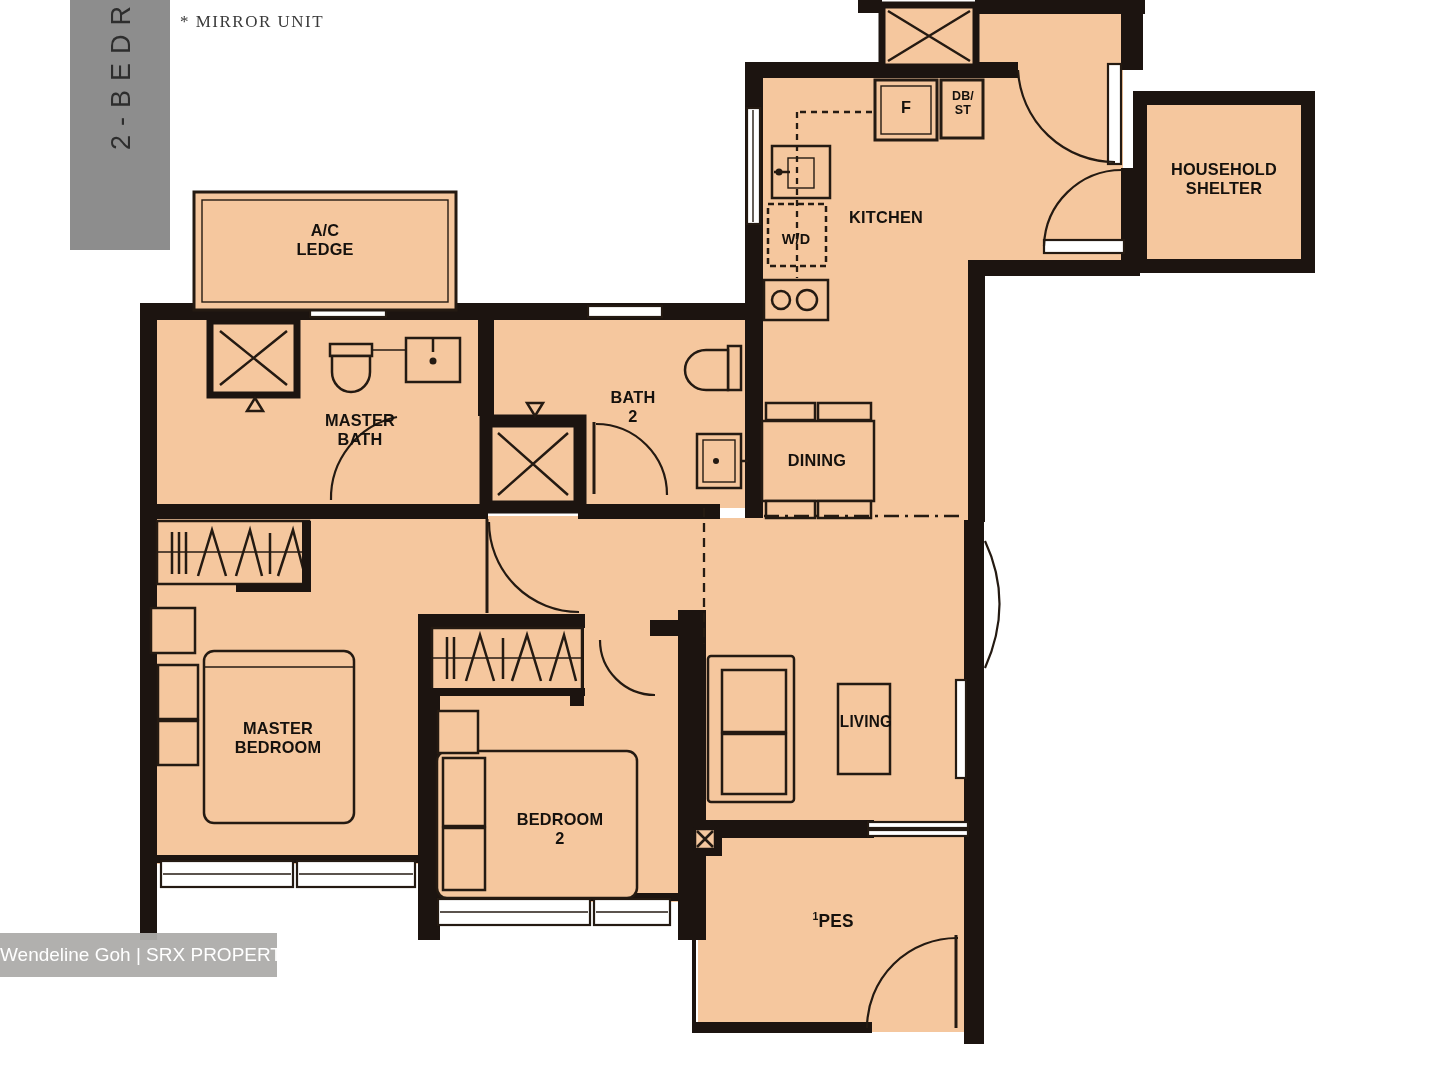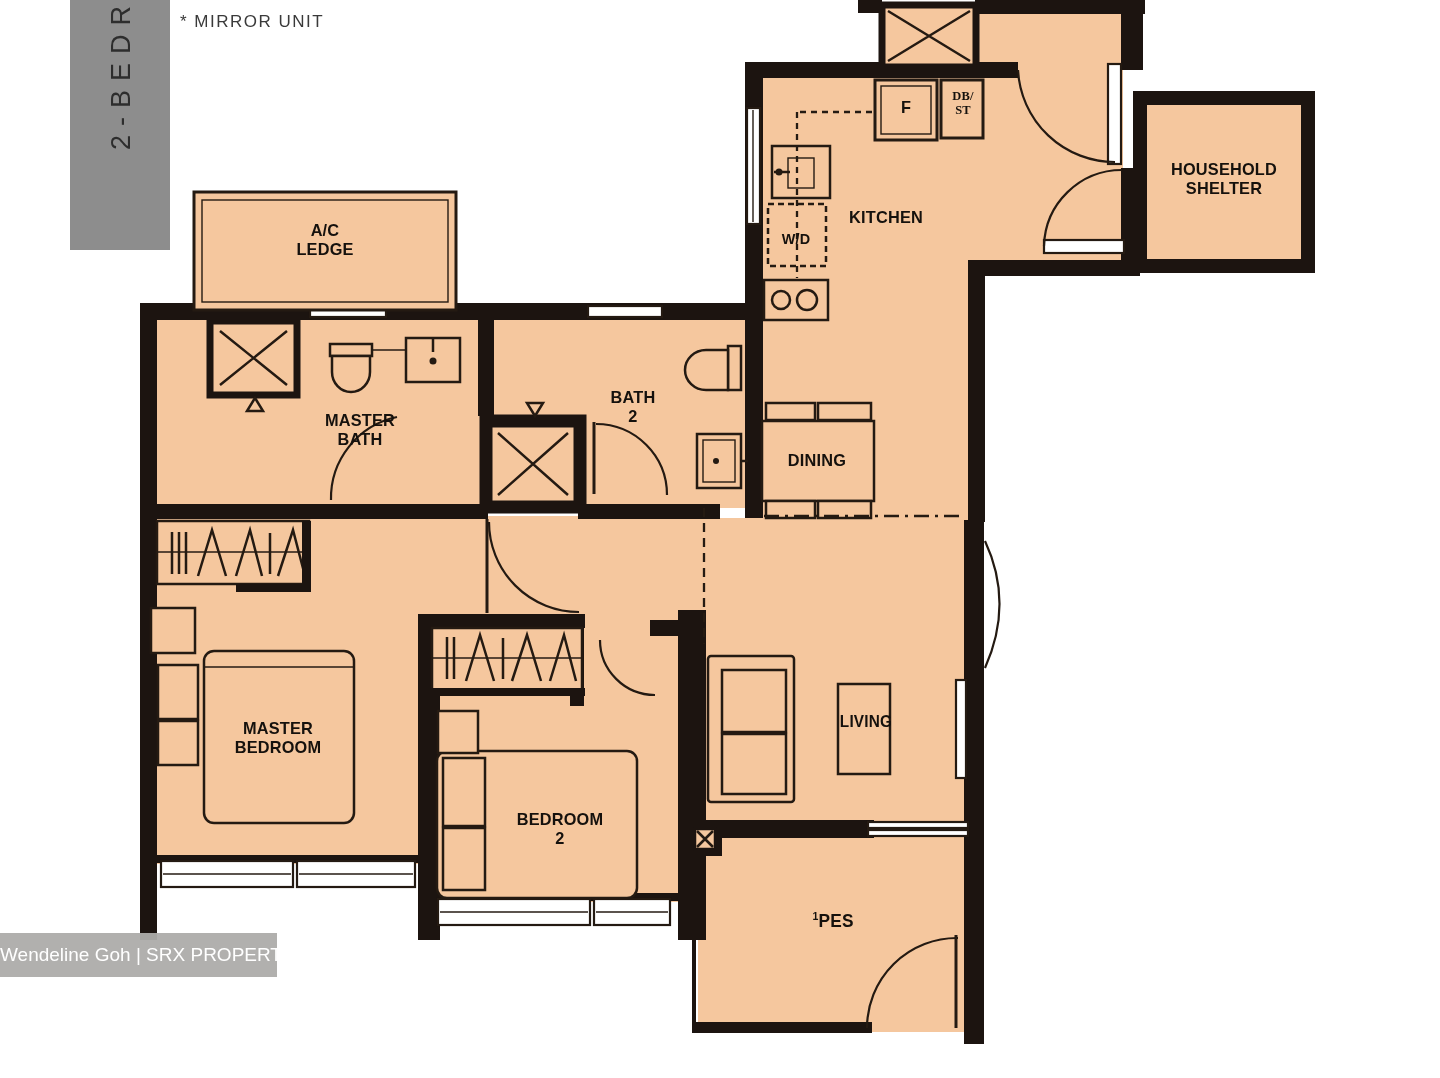--- a/index.html
+++ b/index.html
@@ -14,29 +14,29 @@
   .thin{fill:none;stroke:#241a12;stroke-width:1.4;}
   .win{fill:#ffffff;stroke:#241a12;stroke-width:2.2;}
   .door{fill:none;stroke:#241a12;stroke-width:2.2;}
   .leaf{fill:none;stroke:#241a12;stroke-width:3;}
   .dash{fill:none;stroke:#241a12;stroke-width:2.3;}
   
   .lbl{position:absolute;transform:translate(-50%,-50%) scaleX(.96);color:#15110d;
        font-weight:700;font-size:17px;line-height:1.12;text-align:center;
        letter-spacing:.2px;white-space:nowrap;}
   .lbl.small{font-size:15px;}
-  .lbl.tiny{font-size:13px;line-height:1.05;font-family:Liberation Serif, serif;}
+  .lbl.tiny{font-size:13px;line-height:1.05;}
   .lbl sup{font-size:11px;}
   
   #v-tab{position:absolute;left:70px;top:0;width:100px;height:250px;background:#8d8d8d;overflow:hidden;}
   #v-tab span{position:absolute;left:36px;top:150px;transform-origin:0 0;transform:rotate(-90deg);
        font-size:27px;letter-spacing:9px;color:#2d2d2d;white-space:nowrap;font-weight:400;}
   
   #mirror-note{position:absolute;left:180px;top:12px;font-size:17px;color:#3a3a3a;
-       letter-spacing:1.5px;font-weight:400;}
+       letter-spacing:1.5px;font-weight:400;font-family:Liberation Serif, serif;}
   
   #watermark{position:absolute;left:0;top:933px;width:277px;height:44px;background:rgba(173,172,170,.95);
        color:#ffffff;font-size:19px;line-height:44px;padding-left:0;box-sizing:border-box;
        font-weight:400;white-space:nowrap;}
 </style>
 </head>
 <body>
 
 <div id="stage">
 

